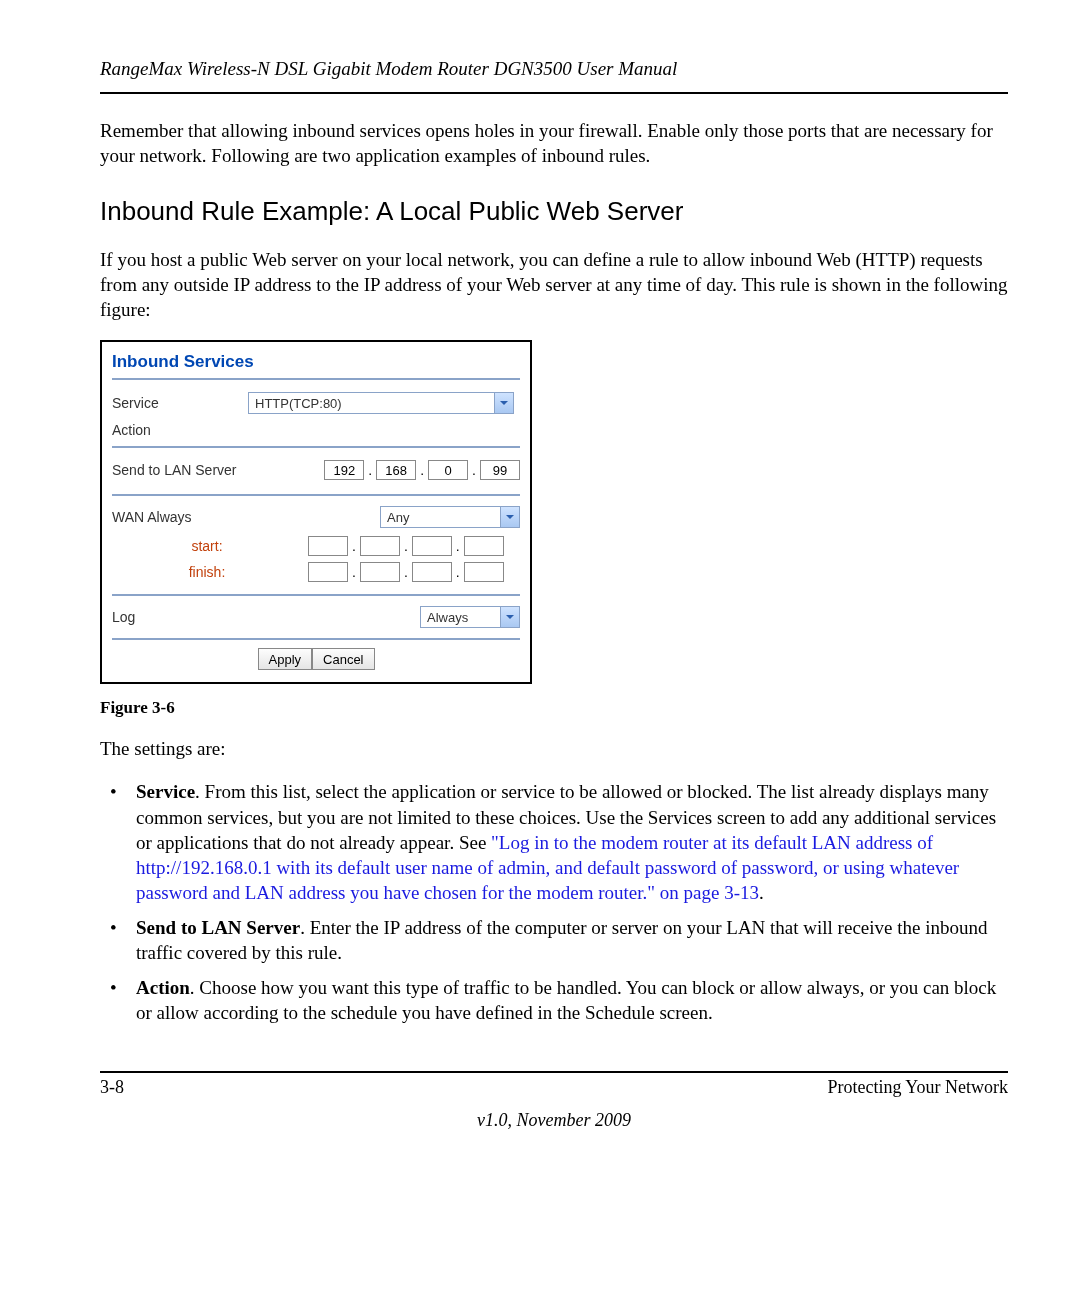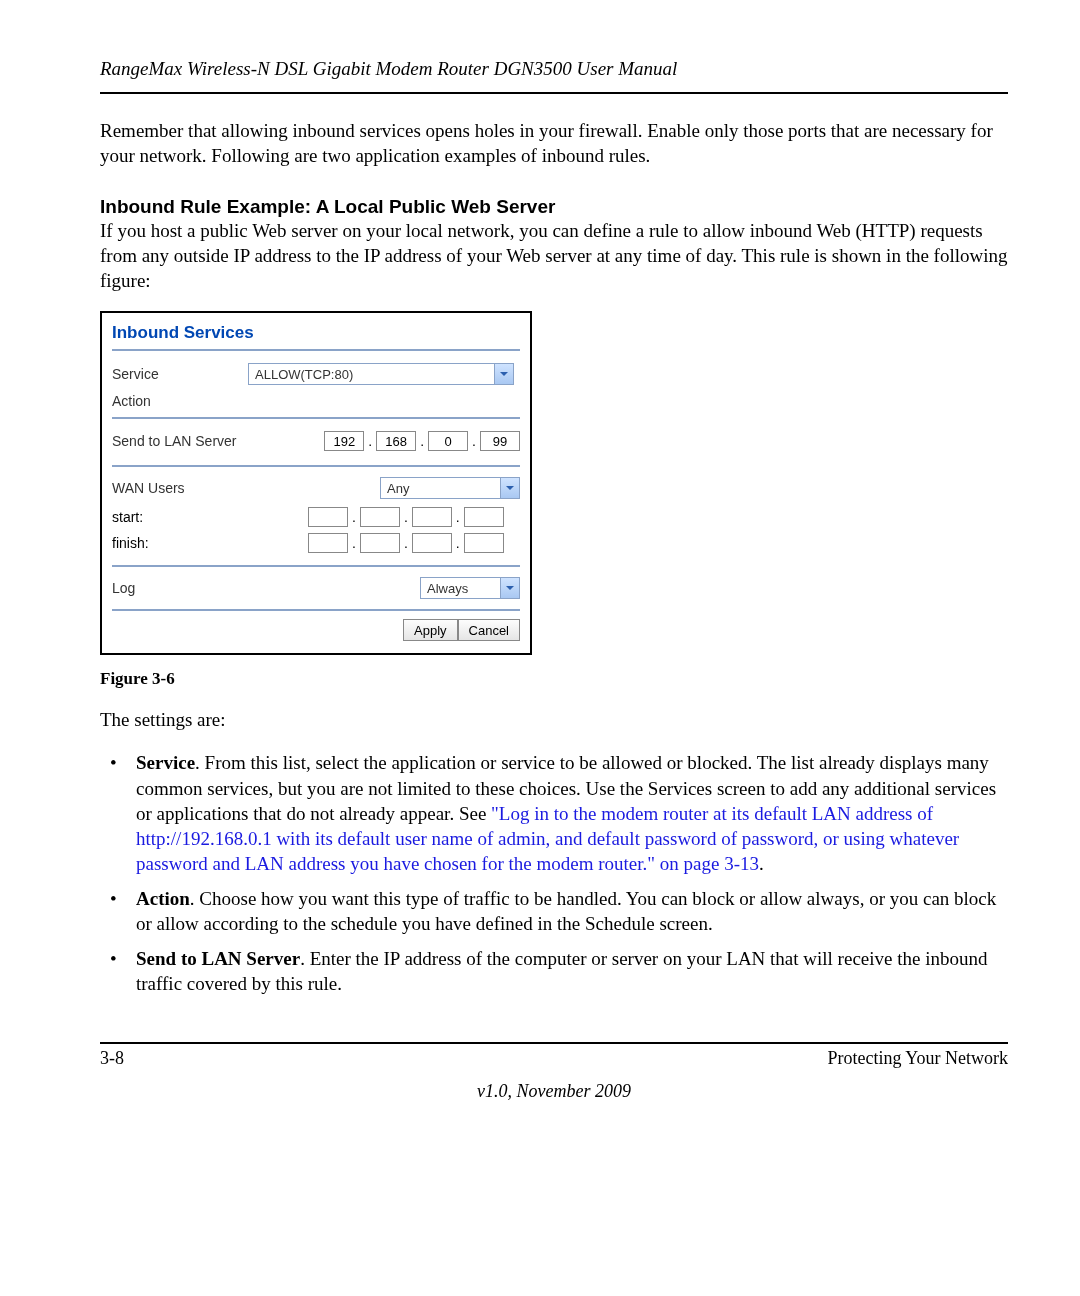--- a/index.html
+++ b/index.html
@@ -21,23 +21,23 @@
     margin-bottom: 24px;
   }
   .header-title {
     font-style: italic;
     font-size: 19px;
     margin: 0;
   }
   p { margin: 0 0 18px 0; line-height: 1.32; }
   h3.section {
     font-family: Arial, Helvetica, sans-serif;
-    font-weight: bold;
-    font-size: 19px;
-    margin: 28px 0 0 0;
+    font-weight: normal;
+    font-size: 26px;
+    margin: 28px 0 20px 0;
   }
   .figure-caption {
     font-family: Liberation Serif, serif;
     font-weight: bold;
     font-size: 17px;
     margin: 14px 0 18px 0;
   }
   ul.bullets {
     list-style: none;
     padding: 0;
@@ -142,37 +142,37 @@
     box-sizing: border-box;
     background:#fff;
   }
   .ip-group { display:flex; align-items:center; gap:0; }
   .dot { padding: 0 4px; }
   .sub-row {
     display:flex; align-items:center; margin-bottom:6px;
   }
   .sub-label {
     width: 196px;
-    text-align: left;
+    text-align: center;
     font-size: 14px;
-    color: #000000;
+    color: #c2410c;
     padding-right: 6px;
     box-sizing: border-box;
   }
   .btn {
     font-family: Arial, Helvetica, sans-serif;
     font-size: 13px;
     height: 22px;
     padding: 0 10px;
     border: 1px solid #888;
     background: linear-gradient(#fdfdfd,#e5e5e5);
     cursor: pointer;
   }
   .btn-row {
-    display:flex; justify-content:flex-end; margin-top:8px;
+    display:flex; justify-content:center; margin-top:8px;
   }
 </style>
 </head>
 <body>
 
 <div class="page">
   <div class="header-title">RangeMax Wireless-N DSL Gigabit Modem Router DGN3500 User Manual</div>
   <div class="top-rule"></div>
 
   <p>Remember that allowing inbound services opens holes in your firewall. Enable only those ports that are necessary for your network. Following are two application examples of inbound rules.</p>
@@ -182,21 +182,21 @@
   <p>If you host a public Web server on your local network, you can define a rule to allow inbound Web (HTTP) requests from any outside IP address to the IP address of your Web server at any time of day. This rule is shown in the following figure:</p>
 
   <div class="dlg">
     <div class="dlg-title">Inbound Services</div>
     <hr class="dlg-sep">
 
     <div class="dlg-row">
       <div class="dlg-label">Service</div>
       <div class="dlg-field">
         <div class="dlg-select" style="width:266px;">
-          <span>ALLOW(TCP:80)</span>
+          <span>HTTP(TCP:80)</span>
           <span class="chev">
             <svg viewBox="0 0 10 10">
                 <path d="M1 3 L5 7 L9 3 Z" fill="#2b5fae"></path>
               </svg>
           </span>
         </div>
       </div>
     </div>
 
     <div class="dlg-row">
@@ -216,21 +216,21 @@
           <input class="ip-box" value="0" style="">
           <span class="dot">.</span>
           <input class="ip-box" value="99" style="">
         </div>
       </div>
     </div>
 
     <hr class="dlg-sep" style="margin-bottom:10px;">
 
     <div class="dlg-row">
-      <div class="dlg-label">WAN Users</div>
+      <div class="dlg-label">WAN Always</div>
       <div class="dlg-field" style="justify-content:flex-end;">
         <div class="dlg-select" style="width:140px;">
           <span>Any</span>
           <span class="chev">
             <svg viewBox="0 0 10 10">
                 <path d="M1 3 L5 7 L9 3 Z" fill="#2b5fae"></path>
               </svg>
           </span>
         </div>
       </div>
@@ -288,24 +288,24 @@
 
   <div class="figure-caption">Figure 3-6</div>
 
   <p>The settings are:</p>
 
   <ul class="bullets">
     <li>
       <b>Service</b><span>. From this list, select the application or service to be allowed or blocked. The list already displays many common services, but you are not limited to these choices. Use the Services screen to add any additional services or applications that do not already appear. See </span><span class="link-text">"Log in to the modem router at its default LAN address of http://192.168.0.1 with its default user name of admin, and default password of password, or using whatever password and LAN address you have chosen for the modem router." on page 3-13</span><span>.</span>
     </li>
     <li>
-      <b>Action</b><span>. Choose how you want this type of traffic to be handled. You can block or allow always, or you can block or allow according to the schedule you have defined in the Schedule screen.</span>
+      <b>Send to LAN Server</b><span>. Enter the IP address of the computer or server on your LAN that will receive the inbound traffic covered by this rule.</span>
     </li>
     <li>
-      <b>Send to LAN Server</b><span>. Enter the IP address of the computer or server on your LAN that will receive the inbound traffic covered by this rule.</span>
+      <b>Action</b><span>. Choose how you want this type of traffic to be handled. You can block or allow always, or you can block or allow according to the schedule you have defined in the Schedule screen.</span>
     </li>
   </ul>
 
   <div class="bottom-rule"></div>
   <div class="footer-row">
     <span>3-8</span>
     <span>Protecting Your Network</span>
   </div>
   <div class="footer-version">v1.0, November 2009</div>
 </div>

